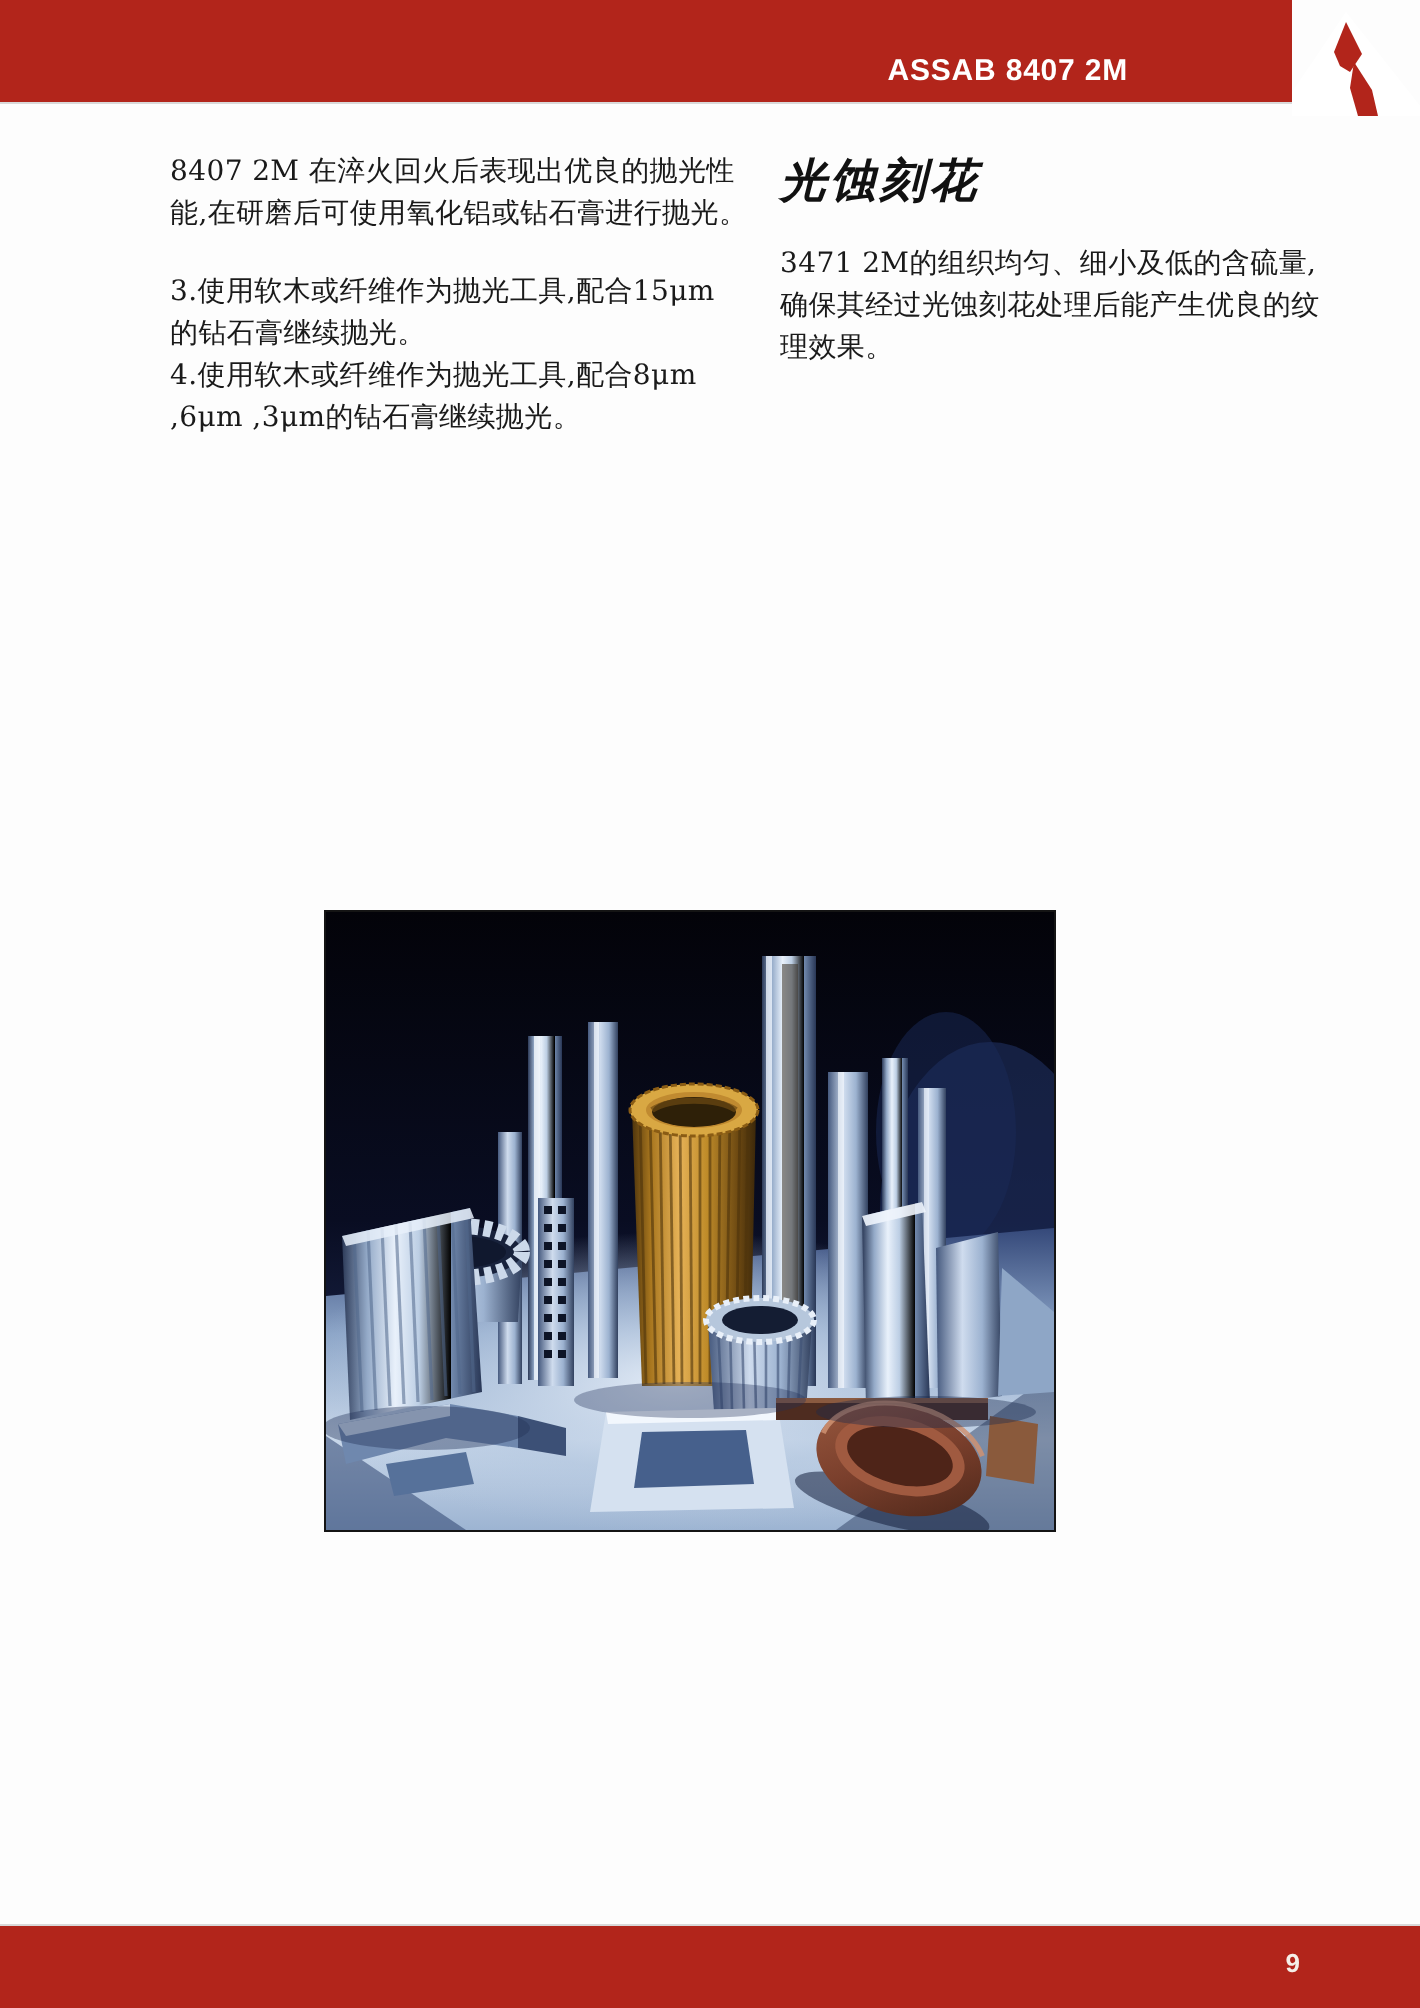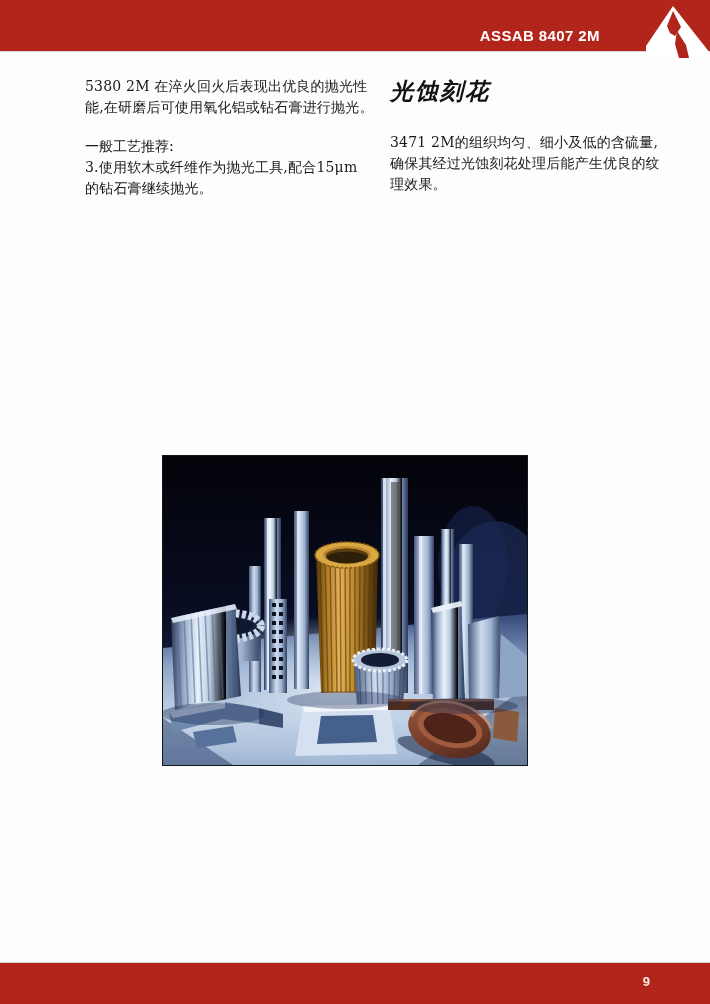--- a/index.html
+++ b/index.html
@@ -1,42 +1,42 @@
 <!DOCTYPE html>
 <html style="--brand-red: #b2251b; --body-text: #1a1a1a;"><head>
 <meta charset="utf-8">
 <style>
   html,body{margin:0;padding:0;background:#ffffff;}
   #page{position:relative;width:710px;height:1004px;background:#fdfdfd;overflow:hidden;
         font-family:"DejaVu Serif","Liberation Serif",serif;color:#1a1a1a;}
 
   
-  .header-bar{position:absolute;left:0;top:0;width:710px;height:52px;
+  .header-bar{position:absolute;left:0;top:0;width:646px;height:52px;
               background:var(--brand-red,#b2251b);border-bottom:1px solid #d9d9d9;
               display:flex;align-items:flex-end;justify-content:flex-end;
-              padding:0 110px 7px 0;box-sizing:border-box;}
+              padding:0 82px 7px 0;box-sizing:border-box;}
   .header-title{color:#ffffff;font-family:"Liberation Sans","DejaVu Sans",sans-serif;
                 font-weight:bold;font-size:15px;letter-spacing:.4px;}
   .logo{position:absolute;right:0;top:0;width:64px;height:58px;}
 
   
   .footer-bar{position:absolute;left:0;bottom:0;width:710px;height:41px;
               background:var(--brand-red,#b2251b);border-top:1px solid #d9d9d9;}
   .page-number{position:absolute;right:60px;top:11px;color:#f5efe8;
                font-family:"Liberation Sans","DejaVu Sans",sans-serif;
                font-weight:bold;font-size:13px;}
 
   
   .col{position:absolute;top:76px;}
   .col-left{left:85px;width:290px;}
   .col-right{left:390px;width:282px;}
   h1.sec{margin:0;font-size:23px;line-height:30px;font-weight:bold;font-style:italic;
          letter-spacing:2px;color:#111;}
   .col-left h1.sec{margin-bottom:16px;}
-  .col-right h1.sec{margin-bottom:26px;}
+  .col-right h1.sec{margin-bottom:16px;}
   .para{margin:0;font-size:14px;line-height:21px;letter-spacing:.2px;}
   .col-left .para{margin-bottom:18px;}
   .list-intro{margin:0;font-size:14px;line-height:21px;}
   .list-item{margin:0;font-size:14px;line-height:21px;letter-spacing:.2px;}
 
   
   .figure{position:absolute;left:162px;top:455px;width:364px;height:309px;
           border:1px solid #141414;background:#05050e;}
   .figure svg{display:block;}
 </style>
@@ -48,23 +48,23 @@
   <div class="header-bar">
     <span class="header-title">ASSAB 8407 2M</span>
   </div>
   <svg class="logo" viewBox="0 0 64 58" aria-hidden="true">
     <polygon points="27,6 -8,58 68,58" fill="#ffffff"></polygon>
     <path d="M27,11 L35,27 L29,36 L24,33 L21,26 Z" fill="#b2251b"></path>
     <path d="M31,31 L40,45 L43,58 L33,58 L29,44 Z" fill="#b2251b"></path>
   </svg>
 
   <div class="col col-left">
-    <p class="para">5380 2M 在淬火回火后表现出优良的抛光性能,在研磨后可使用氧化铝或钻石膏进行抛光。</p>
-    <p class="list-intro">一般工艺推荐:</p>
+    <p class="para">8407 2M 在淬火回火后表现出优良的抛光性能,在研磨后可使用氧化铝或钻石膏进行抛光。</p>
     <p class="list-item">3.使用软木或纤维作为抛光工具,配合15μm 的钻石膏继续抛光。</p>
+    <p class="list-item">4.使用软木或纤维作为抛光工具,配合8μm ,6μm ,3μm的钻石膏继续抛光。</p>
   </div>
 
   <div class="col col-right">
     <h1 class="sec">光蚀刻花</h1>
     <p class="para">3471 2M的组织均匀、细小及低的含硫量, 确保其经过光蚀刻花处理后能产生优良的纹理效果。</p>
   </div>
 
   <div class="figure" role="img" aria-label="Extruded aluminium profiles of various shapes standing on a blue-lit surface">
     <svg width="364" height="309" viewBox="0 0 364 309">
       <defs>

